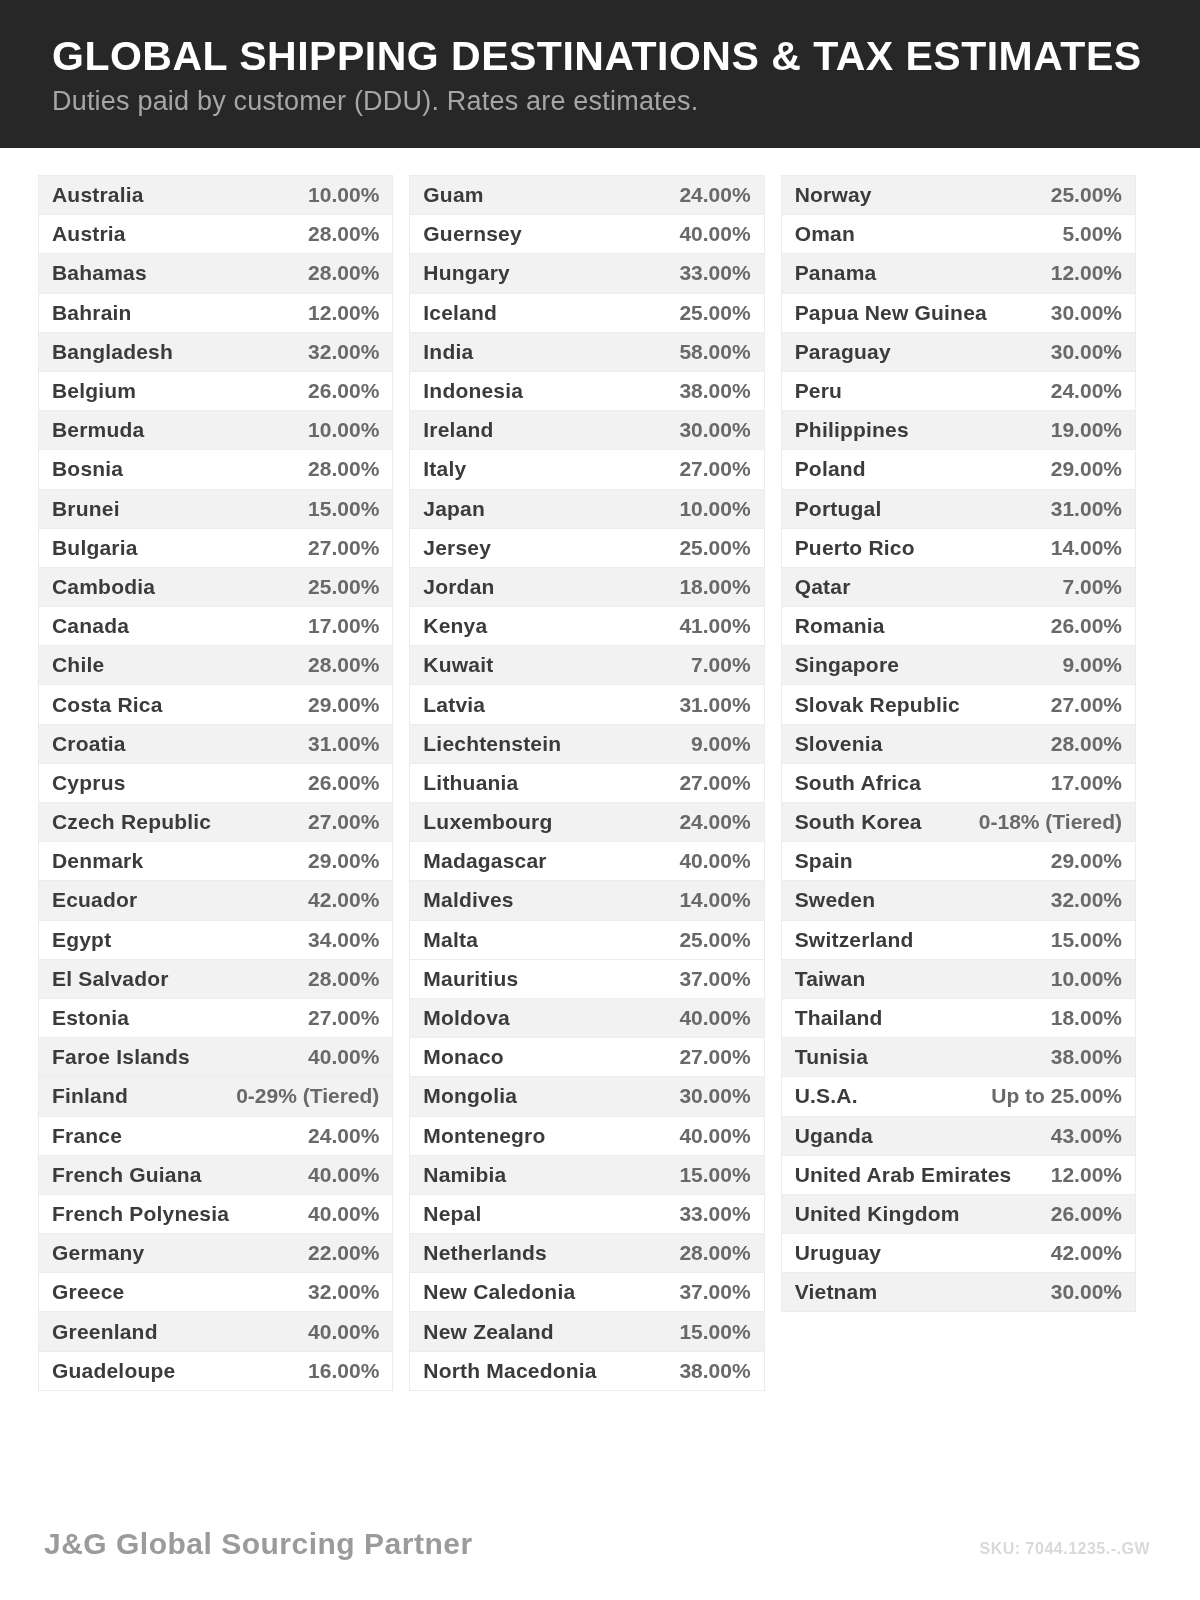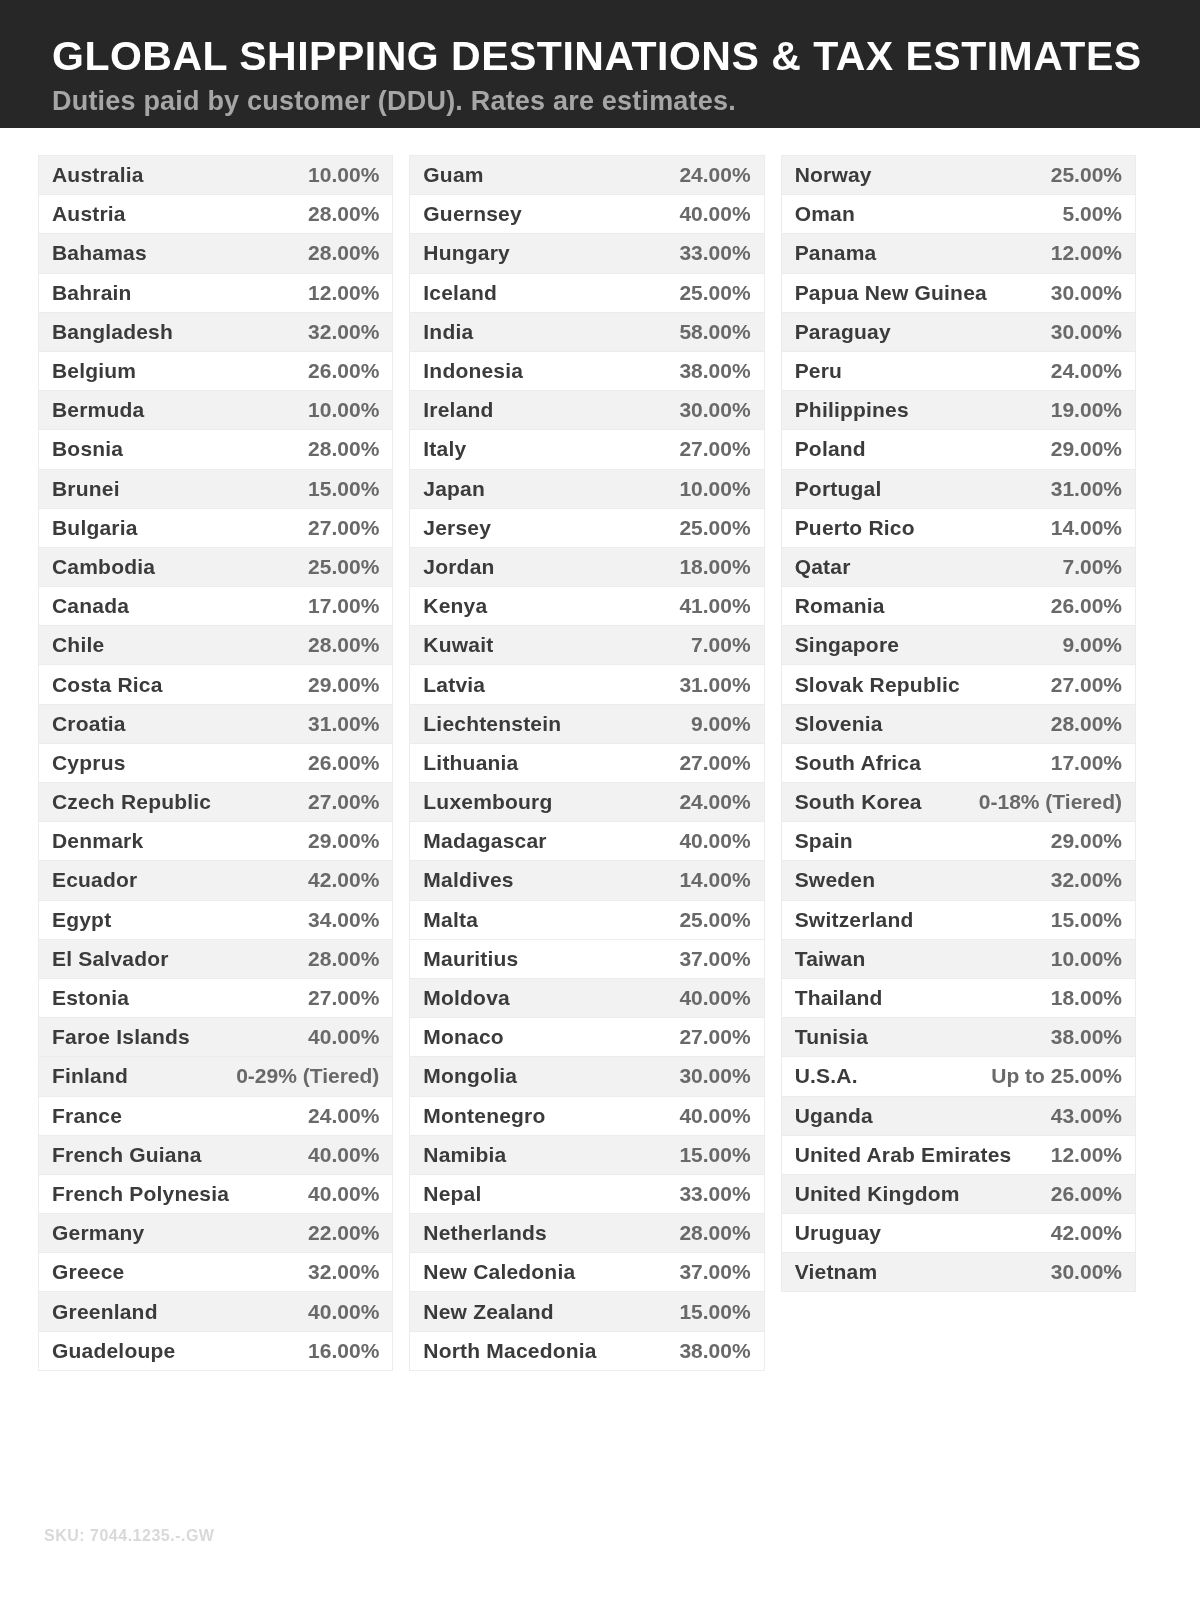--- a/index.html
+++ b/index.html
@@ -16,37 +16,37 @@
   html,body{margin:0;padding:0;}
   body{
     width:1200px;height:1600px;
     background:#ffffff;
     font-family:"Liberation Sans", sans-serif;
     position:relative;
     overflow:hidden;
   }
   .header{
     background:var(--header-bg);
-    height:128px;
+    height:148px;
     box-sizing:border-box;
     padding:34px 40px 0 52px;
   }
   .header h1{
     margin:0;
     font-size:41px;
     line-height:1.1;
     font-weight:bold;
     letter-spacing:0.5px;
     color:var(--title-color);
     white-space:nowrap;
   }
   .header .subtitle{
     margin:7px 0 0 0;
     font-size:27px;
-    font-weight:bold;
+    font-weight:normal;
     letter-spacing:0.2px;
     color:var(--subtitle-color);
     white-space:nowrap;
   }
   .table-area{
     display:grid;
     grid-template-columns:repeat(3,1fr);
     column-gap:16px;
     align-items:start;
     margin:27px 64px 0 38px;
@@ -476,14 +476,15 @@
         <span class="rate">42.00%</span>
       </div>
       <div class="row alt">
         <span class="country">Vietnam</span>
         <span class="rate">30.00%</span>
       </div>
     </div>
   </main>
 
 <footer class="footer">
+  <span class="brand">J&amp;G Global Sourcing Partner</span>
   <span class="sku">SKU: 7044.1235.-.GW</span>
 </footer>
 
 </body></html>

